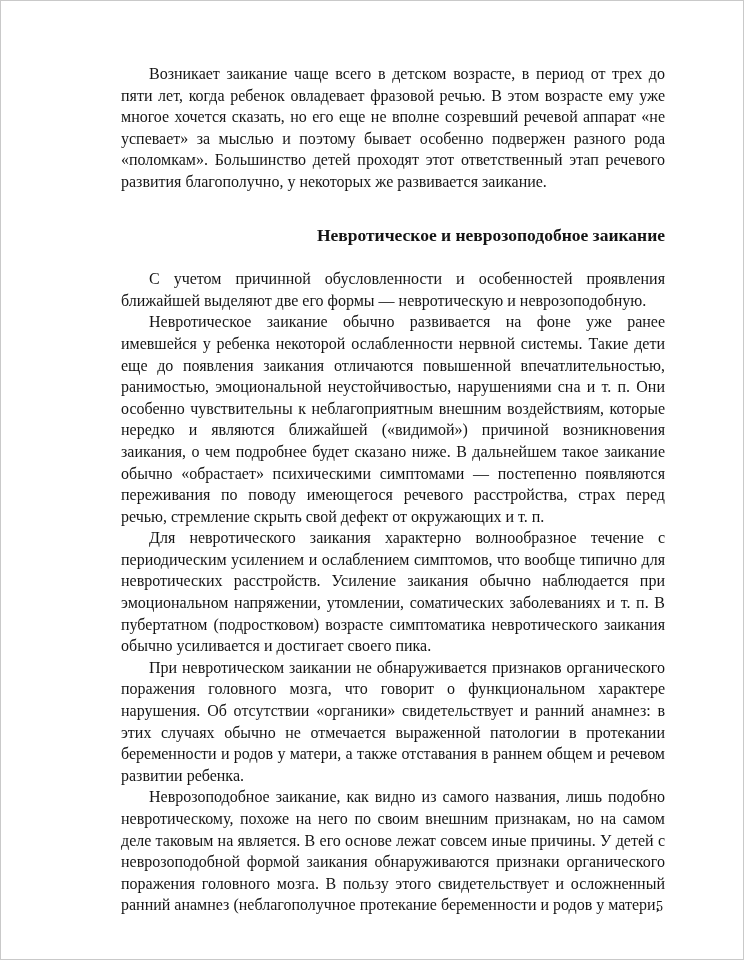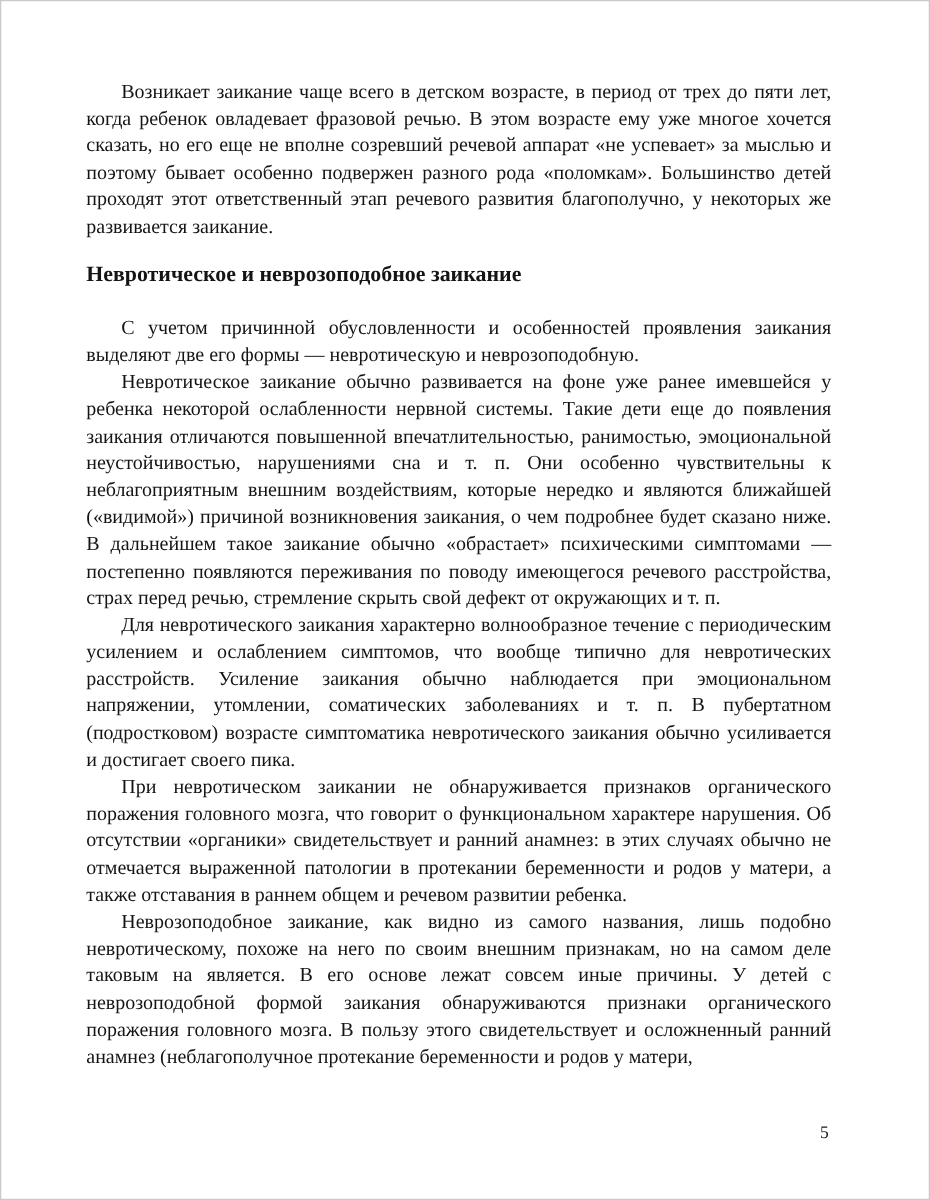--- a/index.html
+++ b/index.html
@@ -13,36 +13,36 @@
     height: 958px;
     border: 1px solid #c9c9c9;
     background: #ffffff;
     overflow: hidden;
     font-family: "Liberation Serif", "DejaVu Serif", serif;
     color: #141414;
   }
   .body-text {
     position: relative;
     z-index: 2;
-    padding: 62px 78px 0 68px;
+    padding: 62px 78px 0 120px;
     font-size: 16px;
     line-height: 21.6px;
     text-align: justify;
   }
   .para {
     margin: 0;
     text-indent: 28px;
     hyphens: none;
   }
   .para b {
     font-weight: normal;
   }
   .section-heading {
-    margin: 16px 0 22px 0;
-    text-align: left;
+    margin: 32px 0 22px 0;
+    text-align: right;
     font-weight: bold;
     font-size: 17.5px;
     text-indent: 0;
   }
   .watermark {
     position: absolute;
     z-index: 1;
     top: 444px;
     left: 56px;
     right: 4px;
@@ -74,21 +74,21 @@
 
 
   <div class="body-text">
     <div id="group-before">
         <p class="para">Возникает заикание чаще всего в детском возрасте, в период от трех до пяти лет, когда ребенок овладевает фразовой речью. В этом возрасте ему уже многое хочется сказать, но его еще не вполне созревший речевой аппарат «не успевает» за мыслью и поэтому бывает особенно подвержен разного рода «поломкам». Большинство детей проходят этот ответственный этап речевого развития благополучно, у некоторых же развивается заикание.</p>
       </div>
 
     <h2 class="section-heading">Невротическое и неврозоподобное заикание</h2>
 
     <div id="group-after">
-        <p class="para">С учетом причинной обусловленности и особенностей проявления заикания выделяют две его формы — невротическую и неврозоподобную.</p>
+        <p class="para">С учетом причинной обусловленности и особенностей проявления ближайшей выделяют две его формы — невротическую и неврозоподобную.</p>
         <p class="para"><b>Невротическое заикание</b> обычно развивается на фоне уже ранее имевшейся у ребенка некоторой ослабленности нервной системы. Такие дети еще до появления заикания отличаются повышенной впечатлительностью, ранимостью, эмоциональной неустойчивостью, нарушениями сна и т. п. Они особенно чувствительны к неблагоприятным внешним воздействиям, которые нередко и являются ближайшей («видимой») причиной возникновения заикания, о чем подробнее будет сказано ниже. В дальнейшем такое заикание обычно «обрастает» психическими симптомами — постепенно появляются переживания по поводу имеющегося речевого расстройства, страх перед речью, стремление скрыть свой дефект от окружающих и т. п.</p>
         <p class="para">Для невротического заикания характерно волнообразное течение с периодическим усилением и ослаблением симптомов, что вообще типично для невротических расстройств. Усиление заикания обычно наблюдается при эмоциональном напряжении, утомлении, соматических заболеваниях и т. п. В пубертатном (подростковом) возрасте симптоматика невротического заикания обычно усиливается и достигает своего пика.</p>
         <p class="para">При невротическом заикании не обнаруживается признаков органического поражения головного мозга, что говорит о функциональном характере нарушения. Об отсутствии «органики» свидетельствует и ранний анамнез: в этих случаях обычно не отмечается выраженной патологии в протекании беременности и родов у матери, а также отставания в раннем общем и речевом развитии ребенка.</p>
         <p class="para"><b>Неврозоподобное заикание</b>, как видно из самого названия, лишь подобно невротическому, похоже на него по своим внешним признакам, но на самом деле таковым на является. В его основе лежат совсем иные причины. У детей с неврозоподобной формой заикания обнаруживаются признаки органического поражения головного мозга. В пользу этого свидетельствует и осложненный ранний анамнез (неблагополучное протекание беременности и родов у матери,</p>
       </div>
   </div>
 
   <div class="page-number">5</div>
 
 </div>

